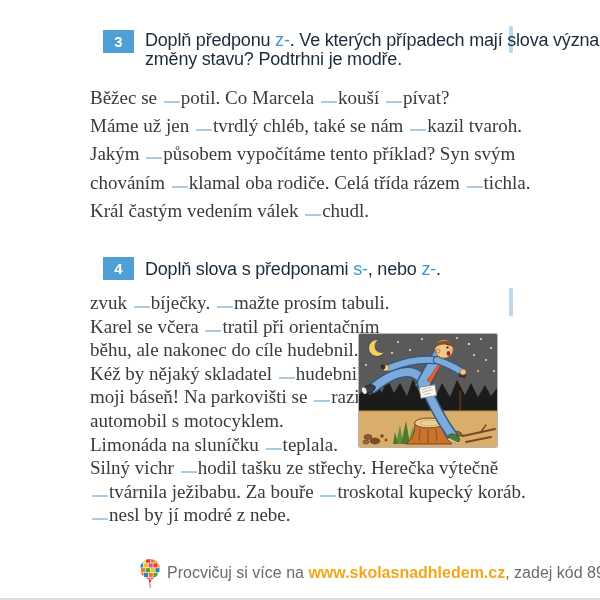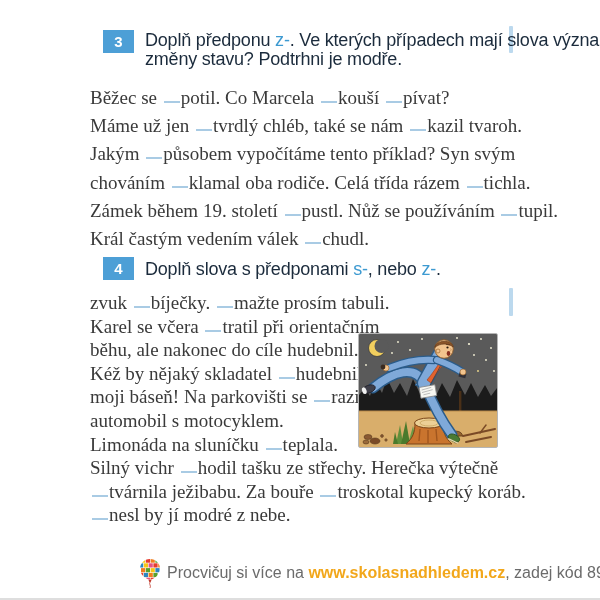--- a/index.html
+++ b/index.html
@@ -50,21 +50,20 @@
   <div class="badge b3">3</div>
   <div class="ex-title t3">
     <div class="line">Doplň předponu <span class="accent">z-</span>. Ve kterých případech mají slova význam</div>
     <div class="line">změny stavu? Podtrhni je modře.</div>
   </div>
   <div class="ex-body e3">
     <div class="line">Běžec se <span class="blank"></span>potil. Co Marcela <span class="blank"></span>kouší <span class="blank"></span>pívat?</div>
     <div class="line">Máme už jen <span class="blank"></span>tvrdlý chléb, také se nám <span class="blank"></span>kazil tvaroh.</div>
     <div class="line">Jakým <span class="blank"></span>působem vypočítáme tento příklad? Syn svým</div>
     <div class="line">chováním <span class="blank"></span>klamal oba rodiče. Celá třída rázem <span class="blank"></span>tichla.</div>
-    <div class="line">Zámek během 19. století <span class="blank"></span>pustl. Nůž se používáním <span class="blank"></span>tupil.</div>
     <div class="line">Král častým vedením válek <span class="blank"></span>chudl.</div>
   </div>
 
   <div class="badge b4">4</div>
   <div class="ex-title t4">
     <div class="line">Doplň slova s předponami <span class="accent">s-</span>, nebo <span class="accent">z-</span>.</div>
   </div>
   <div class="ex-body e4">
     <div class="line">zvuk <span class="blank"></span>bíječky. <span class="blank"></span>mažte prosím tabuli.</div>
     <div class="line">Karel se včera <span class="blank"></span>tratil při orientačním</div>

